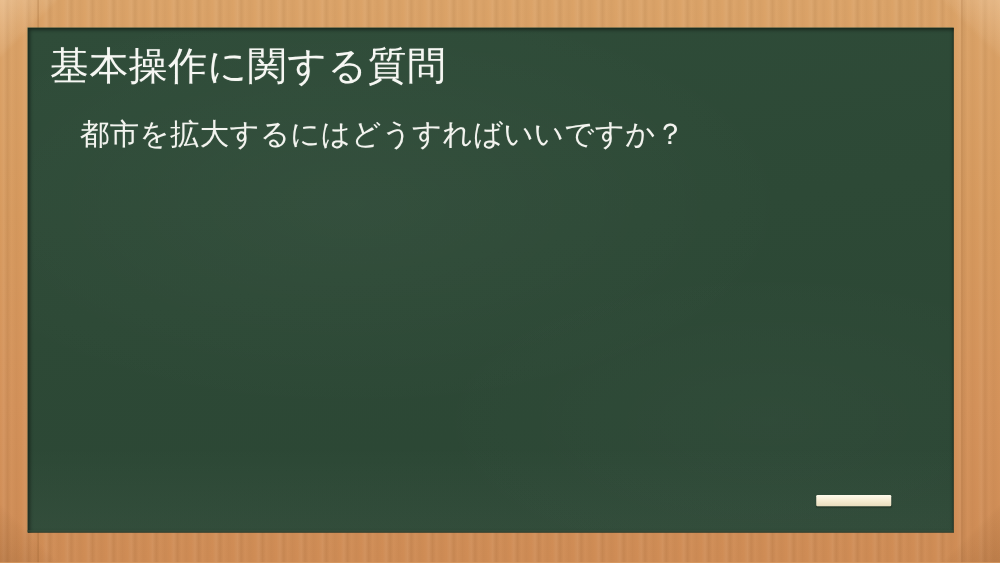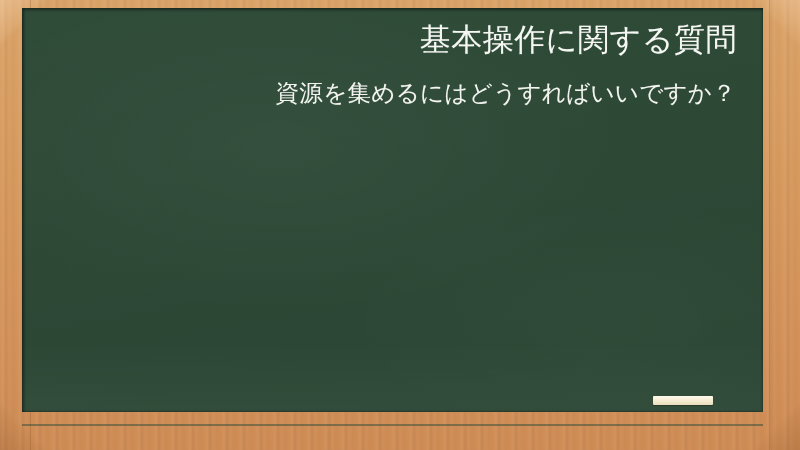--- a/index.html
+++ b/index.html
@@ -59,32 +59,31 @@
     position: absolute;
     pointer-events: none;
   }
   .seam-left  { left: 30px;  top: 0; bottom: 0; width: 1px; background: rgba(140,85,40,0.28); }
   .seam-right { right: 30px; top: 0; bottom: 0; width: 1px; background: rgba(140,85,40,0.22); }
 
   
   .board {
     position: absolute;
     left: 22px;
-    top: 8px;
+    top: 22px;
     width: 741px;
     height: 404px;
     background:
       radial-gradient(ellipse 70% 60% at 35% 35%, rgba(255,255,255,0.030) 0%, rgba(255,255,255,0) 70%),
       radial-gradient(ellipse 55% 45% at 80% 78%, rgba(255,255,255,0.018) 0%, rgba(255,255,255,0) 70%),
       linear-gradient(170deg, #2f4c39 0%, #2d4936 45%, #2b4634 100%);
     box-shadow:
       inset 2px 2px 3px rgba(0,0,0,0.45),
       inset -1px -1px 2px rgba(0,0,0,0.30);
     overflow: hidden;
-    text-align: right;
   }
 
   
   .board::after {
     content: "";
     position: absolute;
     left: 0; right: 0; bottom: 0;
     height: 70px;
     background: linear-gradient(180deg, rgba(255,255,255,0) 0%, rgba(235,240,230,0.035) 100%);
     pointer-events: none;
@@ -161,21 +160,21 @@
   <div class="frame-miter miter-br"></div>
   <div class="frame-seam seam-left"></div>
   <div class="frame-seam seam-right"></div>
 
   <div class="board">
     <div class="board-inner">
 
       <h1 class="board-title">基本操作に関する質問</h1>
 
       <ul class="board-list">
-        <li class="board-list-item">資源を集めるにはどうすればいいですか？</li>
+        <li class="board-list-item">都市を拡大するにはどうすればいいですか？</li>
       </ul>
 
     </div>
   </div>
 
   <div class="board-bottom-shadow"></div>
   <div class="chalk-stick"></div>
 
 </div>
 

